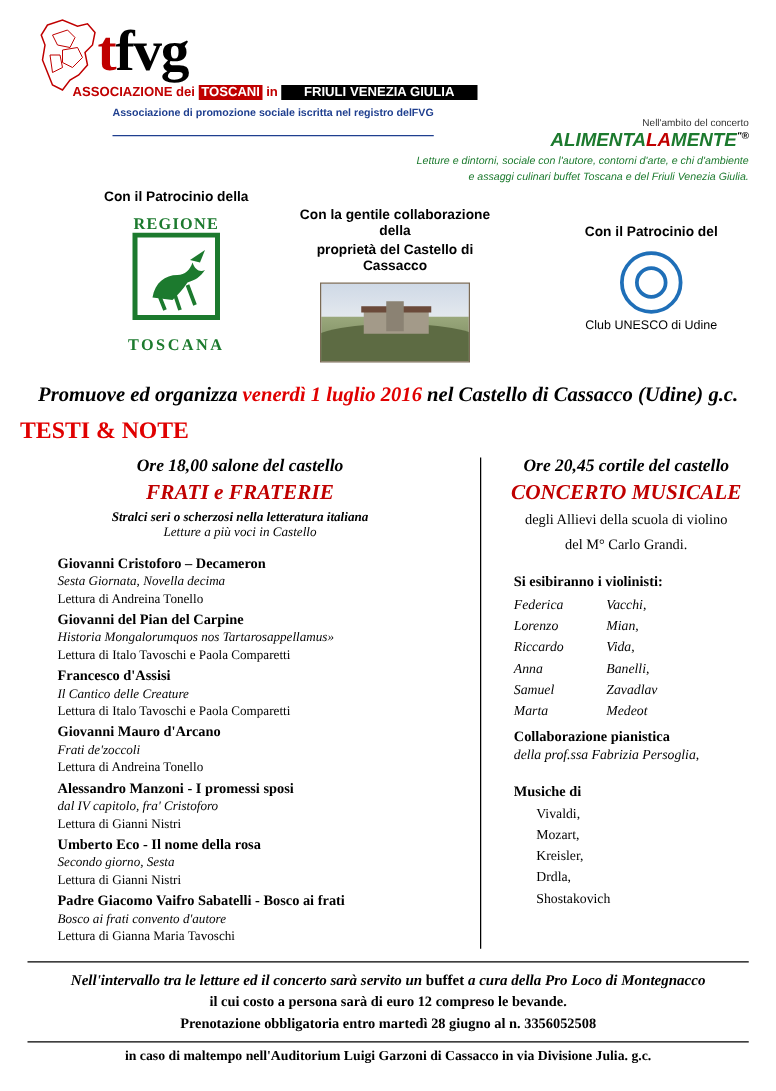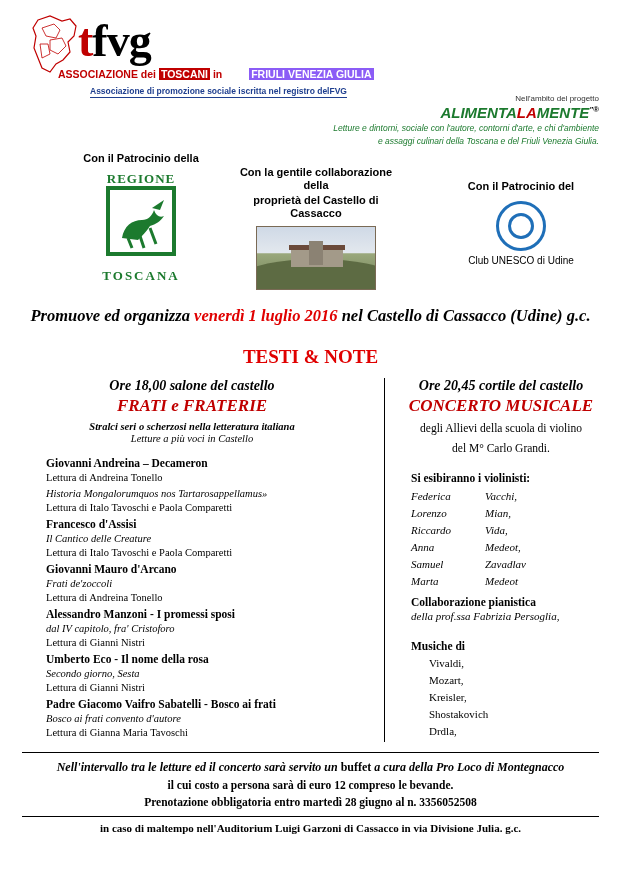--- a/index.html
+++ b/index.html
@@ -62,31 +62,31 @@
     font-size: 10.5px;
     font-weight: bold;
     letter-spacing: 0px;
     white-space: nowrap;
   }
   .assoc-bar .b1 { color: #c00000; }
   .assoc-bar .hl-red {
     background: #c00000; color:#ffffff; padding: 0 2px;
   }
   .assoc-bar .hl-green {
-    background: #8b5cf6; color:#ffffff; padding: 0 2px; margin-left: 24px;
+    background: #000000; color:#ffffff; padding: 0 18px;
   }
   .assoc-sub {
     margin-top: 4px;
     margin-left: 60px;
     font-size: 8.5px;
     font-weight: bold;
     color: #1f3f8f;
     border-bottom: 1px solid #1f3f8f;
     display: inline-block;
-    padding-bottom: 1px;
+    padding-bottom: 13px;
   }
 
   .project-block {
     position: absolute;
     right: 6px;
     top: 84px;
     width: 300px;
     text-align: right;
   }
   .ambito {
@@ -197,26 +197,25 @@
     text-align: center;
     font-family: "Liberation Serif", serif;
     font-size: 16.5px;
     font-weight: bold;
     font-style: italic;
     margin-top: 4px;
   }
   .promo .red { color: #e00000; }
 
   .testinote {
-    text-align: center;
     font-family: "Liberation Serif", serif;
     font-size: 19px;
     font-weight: bold;
     color: #e00000;
-    margin-top: 20px;
+    margin-top: 8px;
   }
 
   
   .columns {
     display: flex;
     margin-top: 10px;
   }
   .col-left {
     width: 360px;
     padding-right: 8px;
@@ -395,26 +394,26 @@
           <span class="red">t</span><span class="blk">fvg</span>
         </div>
       </div>
       <div class="assoc-bar">
         <span class="b1">ASSOCIAZIONE dei </span><span class="hl-red">TOSCANI</span><span class="b1"> in </span><span class="hl-green">FRIULI VENEZIA GIULIA</span>
       </div>
       <div class="assoc-sub">Associazione di promozione sociale iscritta nel registro delFVG</div>
     </div>
 
     <div class="project-block">
-      <div class="ambito">Nell'ambito del progetto</div>
+      <div class="ambito">Nell'ambito del concerto</div>
       <div class="alimenta">
         <span class="a1">ALIMENTA</span><span class="a2">LA</span><span class="a3">MENTE</span><sup>"®</sup>
       </div>
       <div class="project-sub">Letture e dintorni, sociale con l'autore, contorni d'arte, e chi d'ambiente</div>
-      <div class="project-sub">e assaggi culinari della Toscana e del Friuli Venezia Giulia.</div>
+      <div class="project-sub">e assaggi culinari buffet Toscana e del Friuli Venezia Giulia.</div>
     </div>
   </div>
 
   <div class="patron-row">
 
     <div class="patron-col col-regione">
       <div class="patron-title">Con il Patrocinio della</div>
       <div class="regione-label">REGIONE</div>
       <div class="regione-logo">
         <svg width="86" height="80" viewBox="0 0 86 80">
@@ -453,24 +452,26 @@
   <div class="columns">
 
     <div class="col-left">
       <div class="sec-time">Ore 18,00 salone del castello</div>
       <div class="sec-title">FRATI e FRATERIE</div>
       <div class="sec-sub">Stralci seri o scherzosi nella letteratura italiana</div>
       <div class="sec-sub2">Letture a più voci in Castello</div>
 
       <div class="works">
         <div class="work">
-          <div class="work-author">Giovanni Andreina – Decameron</div>
+          <div class="work-author">Giovanni Cristoforo – Decameron</div>
+          <div class="work-title">Sesta Giornata, Novella decima</div>
           <div class="work-reader">Lettura di Andreina Tonello</div>
         </div>
         <div class="work">
+          <div class="work-author">Giovanni del Pian del Carpine</div>
           <div class="work-title">Historia Mongalorumquos nos Tartarosappellamus»</div>
           <div class="work-reader">Lettura di Italo Tavoschi e Paola Comparetti</div>
         </div>
         <div class="work">
           <div class="work-author"> Francesco d'Assisi</div>
           <div class="work-title">Il Cantico delle Creature</div>
           <div class="work-reader">Lettura di  Italo Tavoschi e Paola Comparetti</div>
         </div>
         <div class="work">
           <div class="work-author">Giovanni Mauro d'Arcano</div>
@@ -512,42 +513,42 @@
         <div class="violin-row">
           <span class="fn">Lorenzo</span>
           <span class="ln">Mian,</span>
         </div>
         <div class="violin-row">
           <span class="fn">Riccardo</span>
           <span class="ln">Vida,</span>
         </div>
         <div class="violin-row">
           <span class="fn">Anna</span>
-          <span class="ln">Medeot,</span>
+          <span class="ln">Banelli,</span>
         </div>
         <div class="violin-row">
           <span class="fn">Samuel</span>
           <span class="ln">Zavadlav</span>
         </div>
         <div class="violin-row">
           <span class="fn">Marta</span>
           <span class="ln">Medeot</span>
         </div>
       </div>
 
       <div class="r-head2">Collaborazione pianistica</div>
       <div class="r-prof">della prof.ssa Fabrizia  Persoglia,</div>
 
       <div class="r-head3">Musiche di</div>
       <div class="comp-list">
         <div class="comp">Vivaldi,</div>
         <div class="comp">Mozart,</div>
         <div class="comp">Kreisler,</div>
+        <div class="comp">Drdla,</div>
         <div class="comp">Shostakovich</div>
-        <div class="comp">Drdla,</div>
       </div>
     </div>
   </div>
 
   <hr class="hr-thin">
 
   <div class="note1">
     <span>Nell'intervallo tra le letture ed il concerto sarà servito un </span><span class="plain">buffet</span><span> a cura della Pro Loco di Montegnacco</span>
   </div>
   <div class="note2">il cui costo a persona sarà di euro 12 compreso le bevande.</div>

